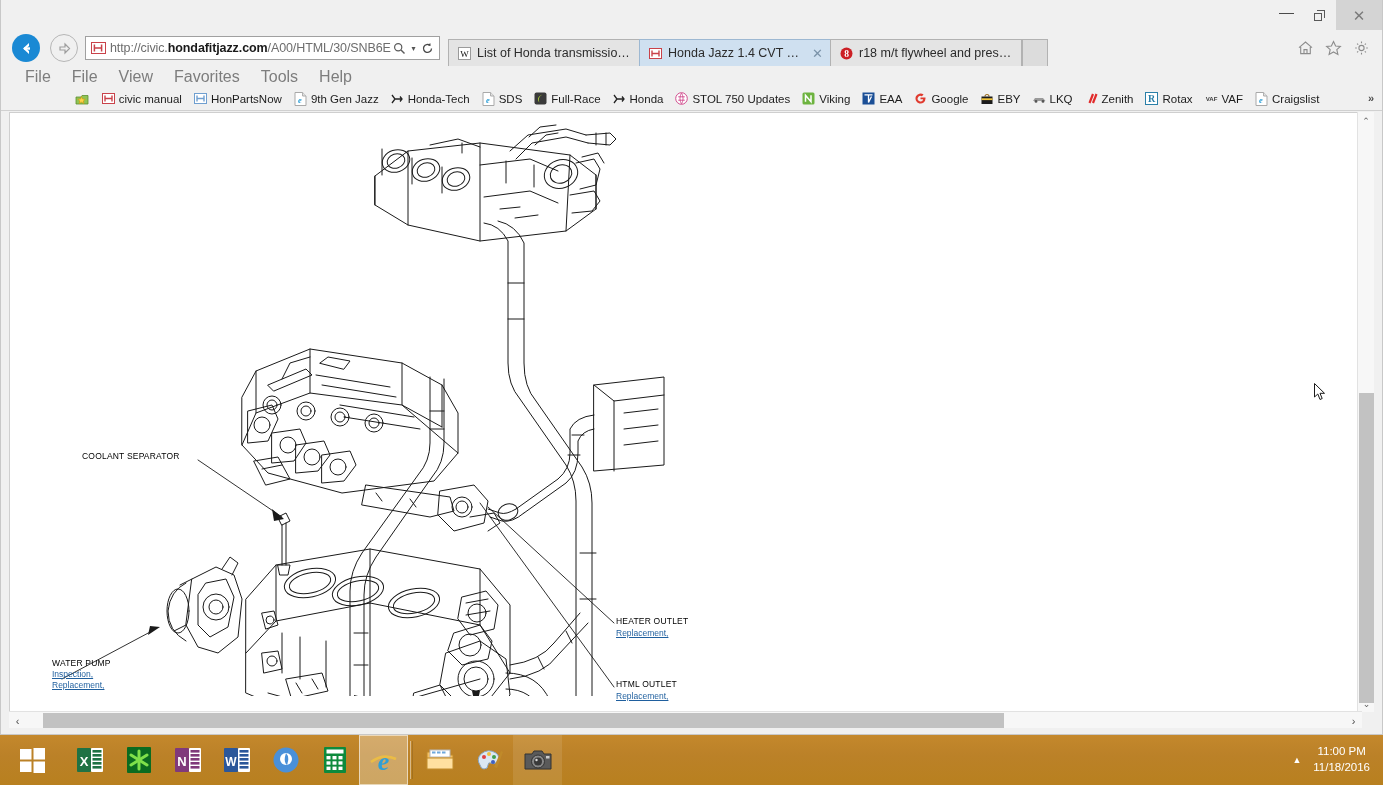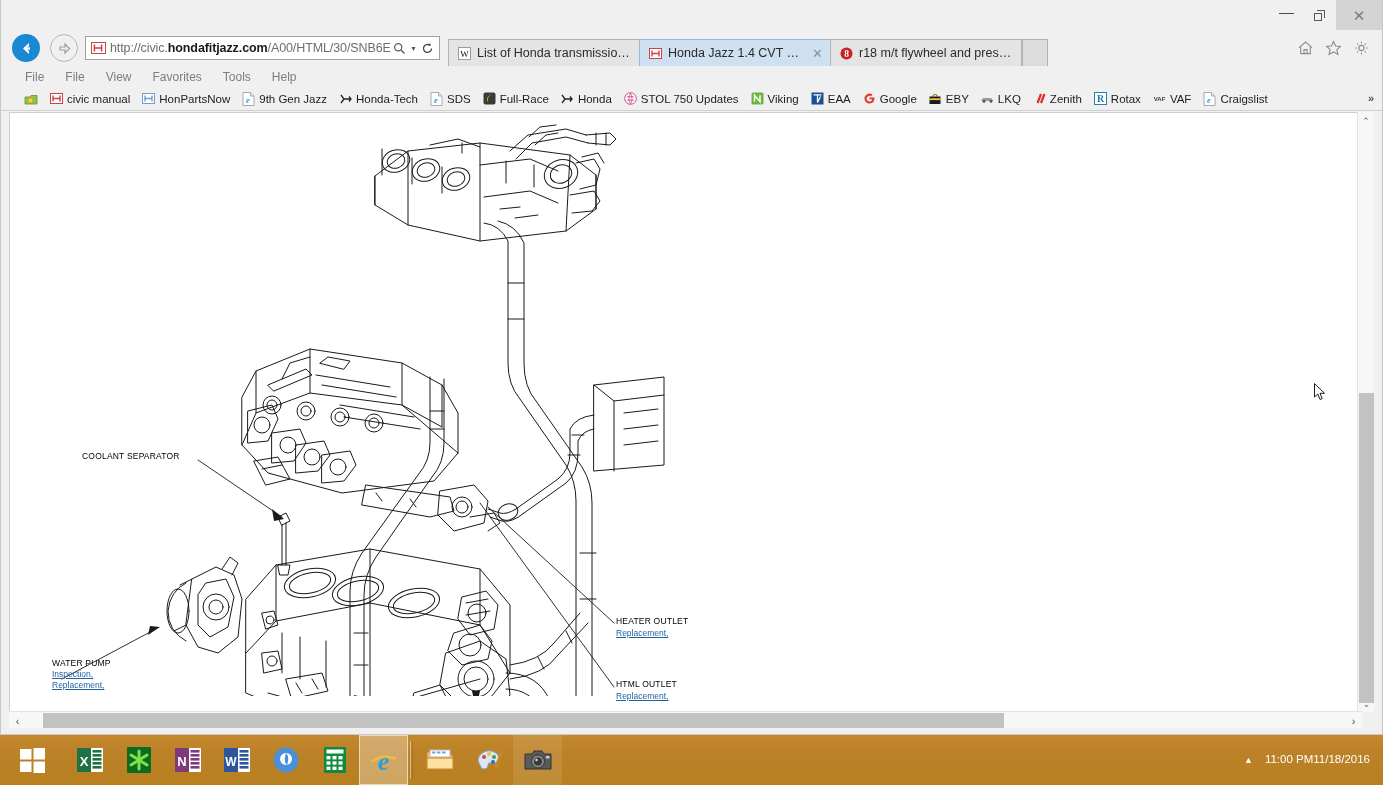--- a/index.html
+++ b/index.html
@@ -74,29 +74,29 @@
     border-bottom: none; margin-left: 1px;
   }
   .tabs-fill { position: absolute; left: 0; right: 0; bottom: 0; height: 1px; background: #b2b2b2; z-index: -1; }
 
   .navright { display: flex; align-items: center; gap: 2px; margin-left: auto; padding-right: 2px; }
   .nr-ico { width: 26px; height: 26px; display: flex; align-items: center; justify-content: center; }
 
   
   .menubar {
     height: 21px; display: flex; align-items: center; padding-left: 24px;
-    font-size: 12px; color: #7d7d7d; background: #f0f0f0; gap: 0;
+    font-size: 16px; color: #7d7d7d; background: #f0f0f0; gap: 0;
   }
   .menubar span { padding: 0 13px 0 0; margin-right: 8px; }
 
   
   .bookmarks {
     height: 24px; display: flex; align-items: center; background: #f0f0f0;
     padding-left: 22px; font-size: 11.5px; color: #1c1c1c; overflow: hidden;
-    position: relative; border-bottom: 1px solid #d0d0d0;
+    position: relative; border-bottom: 1px solid #d0d0d0; justify-content: center;
   }
   .bm { display: flex; align-items: center; gap: 3px; margin-right: 11px; white-space: nowrap; flex: 0 0 auto; }
   .bm-ico { width: 15px; height: 15px; display: flex; align-items: center; justify-content: center; flex: 0 0 auto; }
   .bm-chev { position: absolute; right: 8px; top: 5px; color: #4d4d4d; font-size: 11px; font-weight: bold; }
 
   
   .viewport {
     position: absolute; left: 8px; top: 112px; width: 1353px; height: 600px;
     background: #fff; border: 1px solid #cfcfcf; overflow: hidden;
   }
@@ -135,21 +135,21 @@
   .tb-item {
     width: 49px; display: flex; align-items: center; justify-content: center; position: relative;
   }
   .tb-item.active { background: rgba(255,255,255,0.30); border: 1px solid rgba(255,255,255,0.55); }
   .tb-item.pinned-group { background: rgba(255,255,255,0.10); }
   .tb-divider { width: 3px; border-left: 1px solid rgba(255,255,255,.45); border-right: 1px solid rgba(0,0,0,.12); margin: 6px 2px; }
   .tb-clock {
     margin-left: auto; display: flex; align-items: center; gap: 12px;
     padding-right: 13px; color: #ffffff; font-size: 11.5px; line-height: 1.35; text-align: center;
   }
-  .tb-clock .time { display: flex; }
+  .tb-clock .time { display: flex; flex-direction: column; }
   .tray-caret { color: #fff; font-size: 9px; }
 </style>
 </head>
 <body>
 
 <div class="screen">
 
   <div class="browser">
 
     <div class="titlebar">

